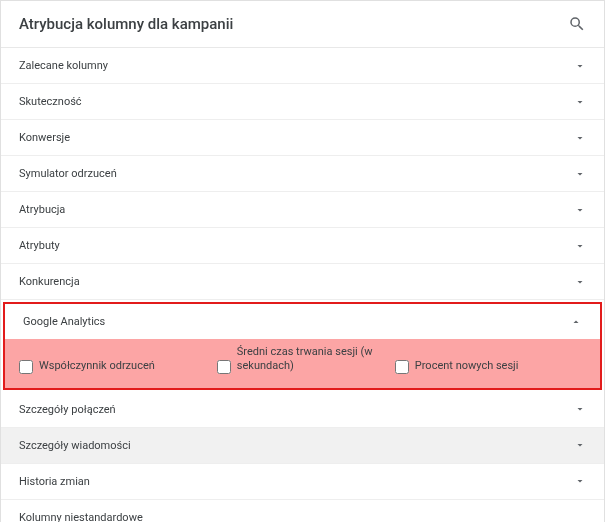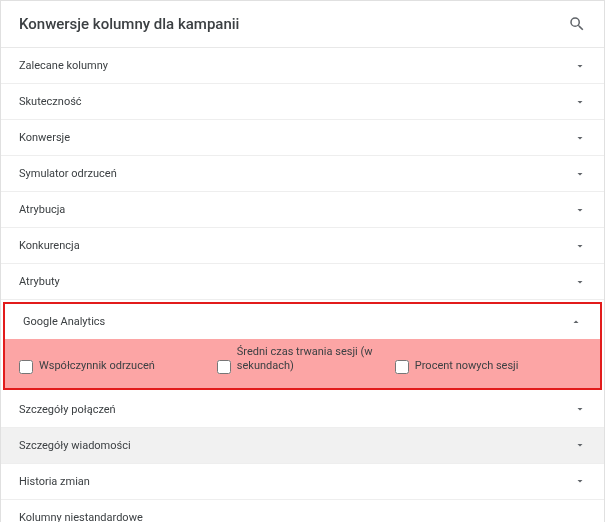--- a/index.html
+++ b/index.html
@@ -89,21 +89,21 @@
   .opt.w2 { flex: 0 0 auto; margin-left: 8px;}
   .opt.w3 { flex: 0 0 auto; margin-left: 52px;}
   .opt.w4 { flex: 0 0 auto; margin-left: 8px;}
 </style>
 </head>
 <body>
 
 <div class="panel">
 
   <div class="header">
-    <div class="header-title">Konwersje kolumny dla kampanii</div>
+    <div class="header-title">Atrybucja kolumny dla kampanii</div>
     <svg class="search-icon" viewBox="0 0 24 24">
       <path d="M15.5 14h-.79l-.28-.27A6.471 6.471 0 0016 9.5 6.5 6.5 0 109.5 16c1.61 0 3.09-.59 4.23-1.57l.27.28v.79l5 4.99L20.49 19l-4.99-5zM9.5 14A4.5 4.5 0 119.5 5a4.5 4.5 0 010 9z"></path>
     </svg>
   </div>
 
   <div class="section">
     <span class="section-label">Zalecane kolumny</span>
     <svg class="chevron" viewBox="0 0 24 24">
         <path d="M7 10l5 5 5-5z"></path>
       </svg>
@@ -131,28 +131,28 @@
   </div>
 
   <div class="section">
     <span class="section-label">Atrybucja</span>
     <svg class="chevron" viewBox="0 0 24 24">
         <path d="M7 10l5 5 5-5z"></path>
       </svg>
   </div>
 
   <div class="section">
+    <span class="section-label">Atrybuty</span>
+    <svg class="chevron" viewBox="0 0 24 24">
+        <path d="M7 10l5 5 5-5z"></path>
+      </svg>
+  </div>
+
+  <div class="section">
     <span class="section-label">Konkurencja</span>
-    <svg class="chevron" viewBox="0 0 24 24">
-        <path d="M7 10l5 5 5-5z"></path>
-      </svg>
-  </div>
-
-  <div class="section">
-    <span class="section-label">Atrybuty</span>
     <svg class="chevron" viewBox="0 0 24 24">
         <path d="M7 10l5 5 5-5z"></path>
       </svg>
   </div>
 
   <div class="expanded-block">
     <div class="section">
       <span class="section-label">Google Analytics</span>
       <svg class="chevron" viewBox="0 0 24 24">
           <path d="M7 14l5-5 5 5z"></path>

